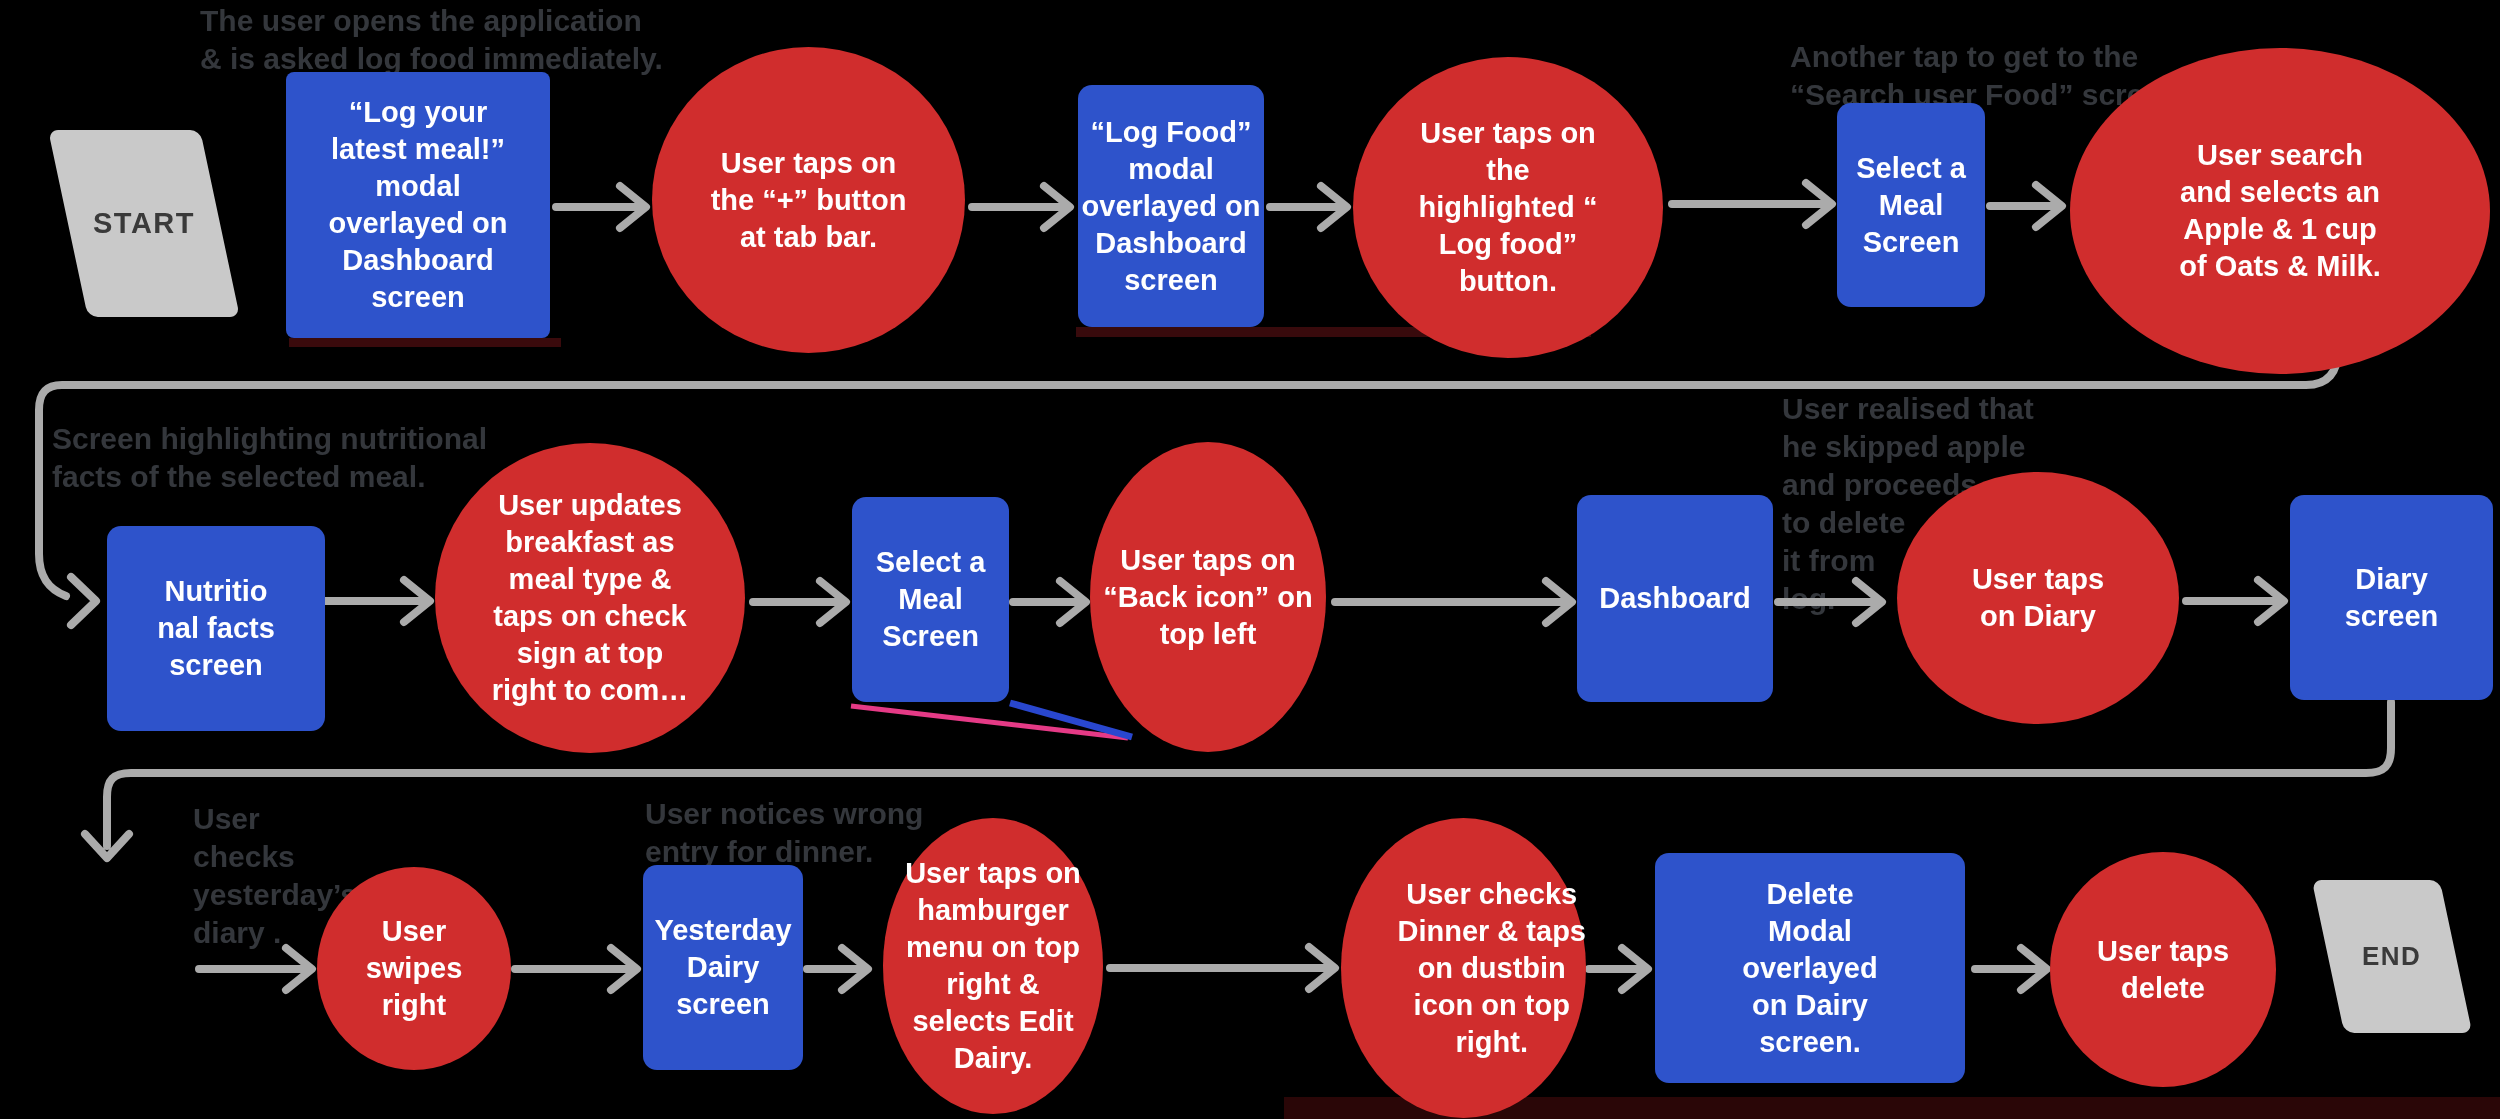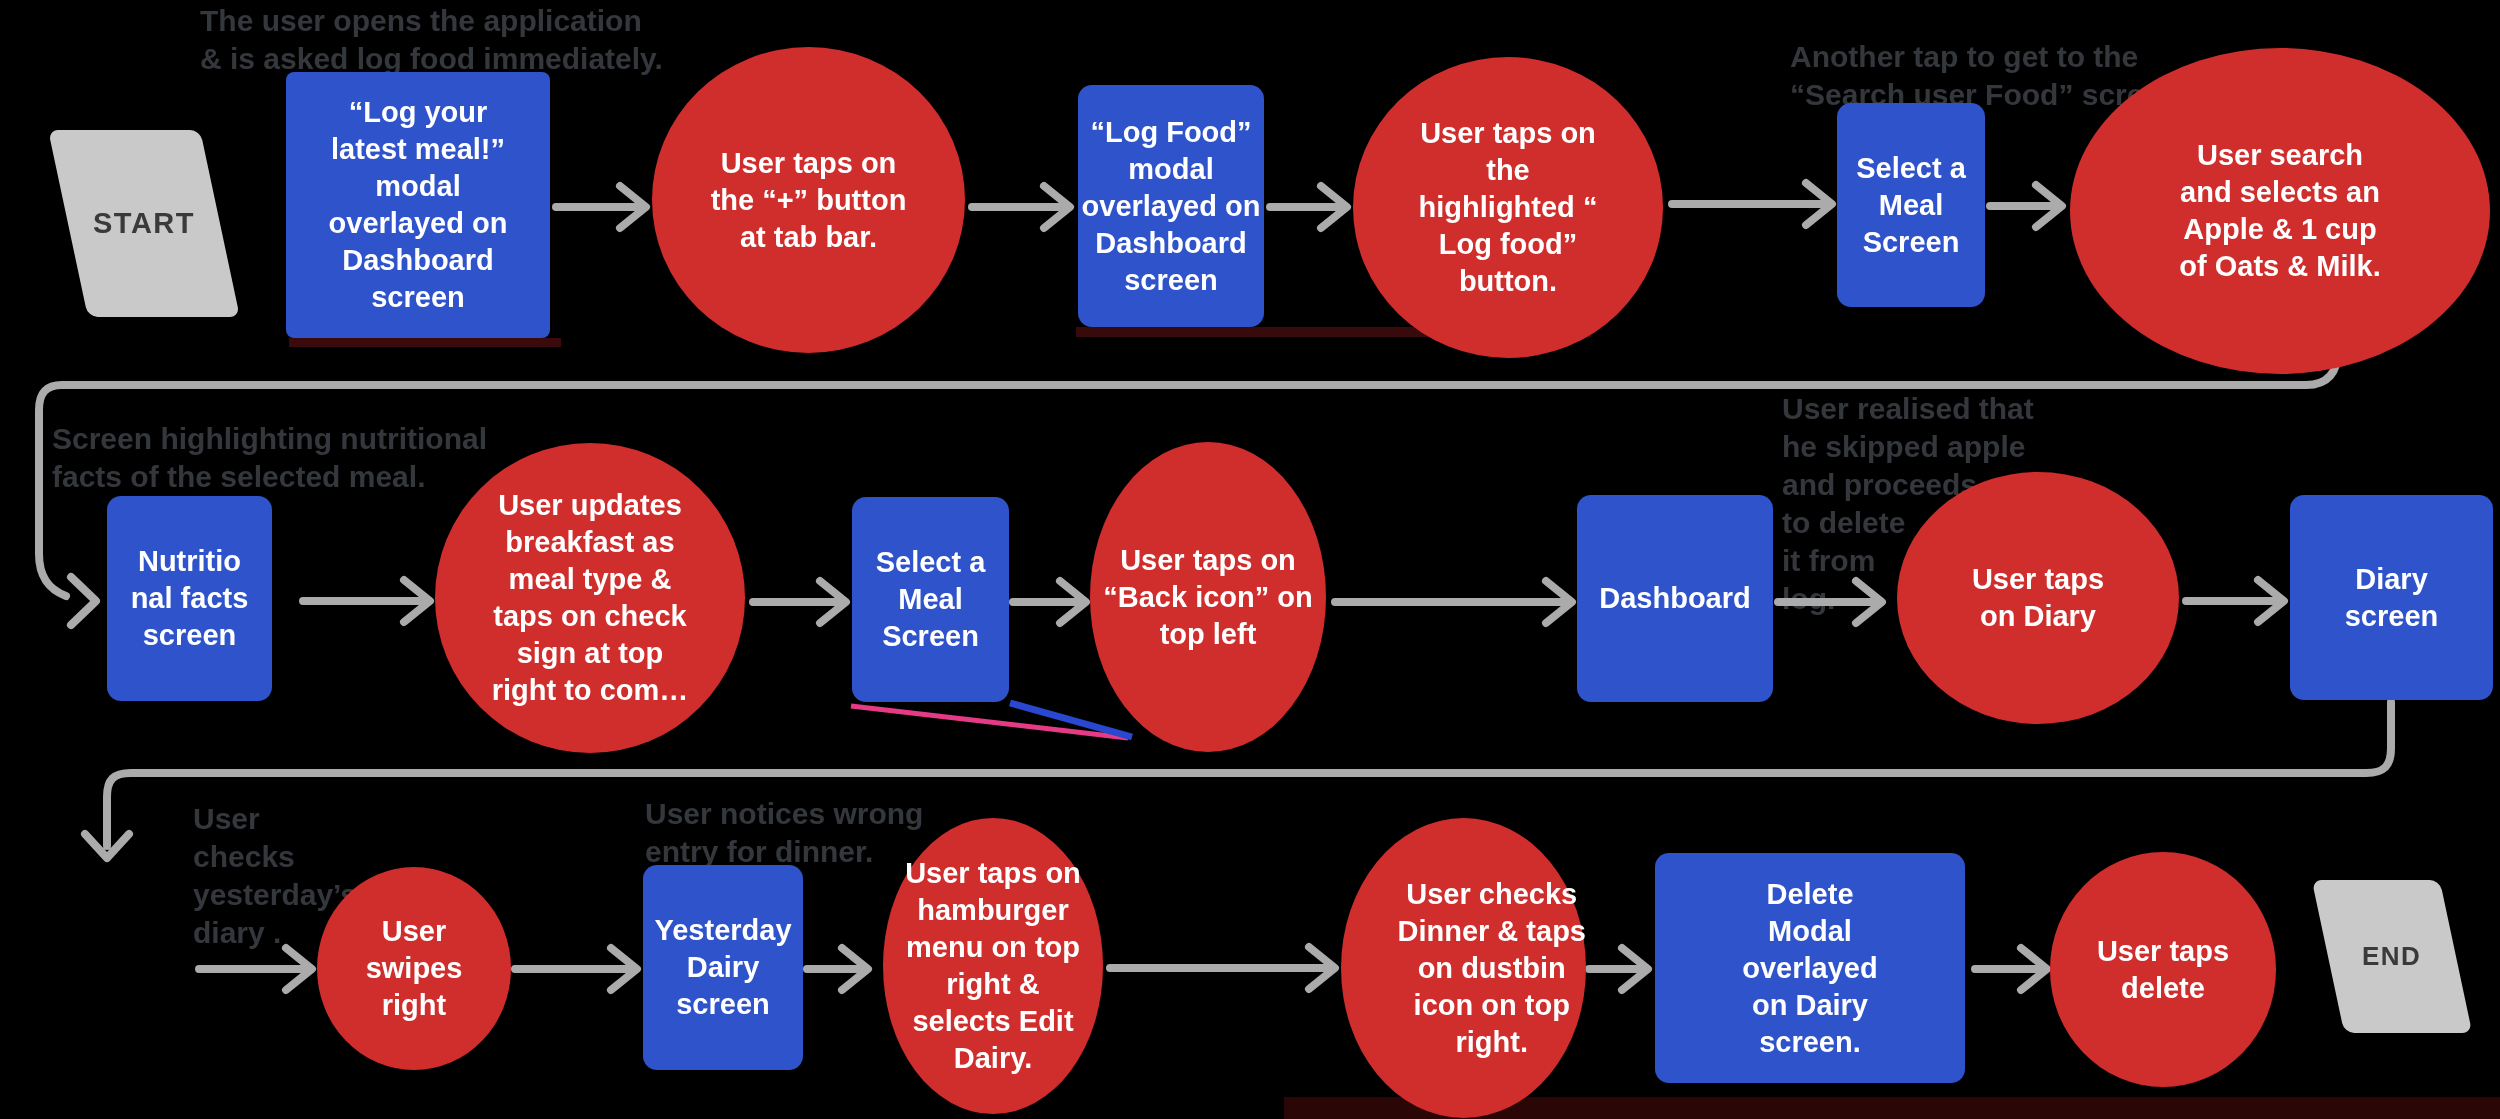--- a/index.html
+++ b/index.html
@@ -118,21 +118,21 @@
 Meal
 Screen</span>
   </div>
   <div class="node circle" style="left:2070px;top:48px;width:420px;height:326px;">
     <span class="label">User search
 and selects an
 Apple &amp; 1 cup
 of Oats &amp; Milk.</span>
   </div>
 
-  <div class="node box" style="left:107px;top:496px;width:165px;height:205px;">
+  <div class="node box" style="left:107px;top:526px;width:218px;height:205px;">
     <span class="label">Nutritio
 nal facts
 screen</span>
   </div>
   <div class="node circle" style="left:435px;top:443px;width:310px;height:310px;">
     <span class="label">User updates
 breakfast as
 meal type &amp;
 taps on check
 sign at top

